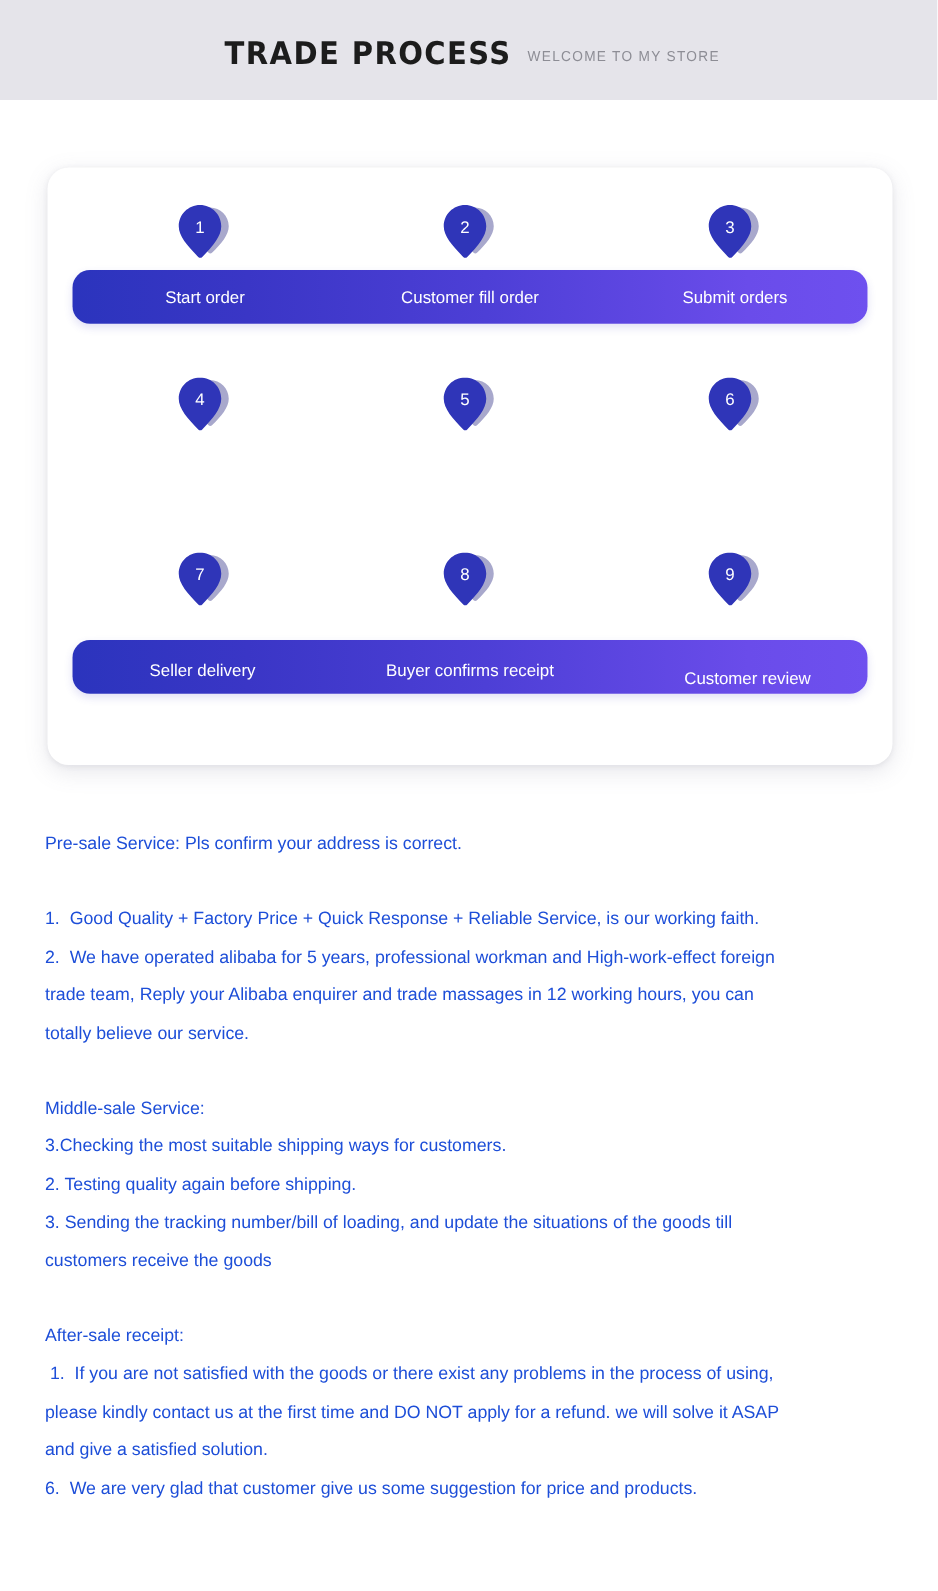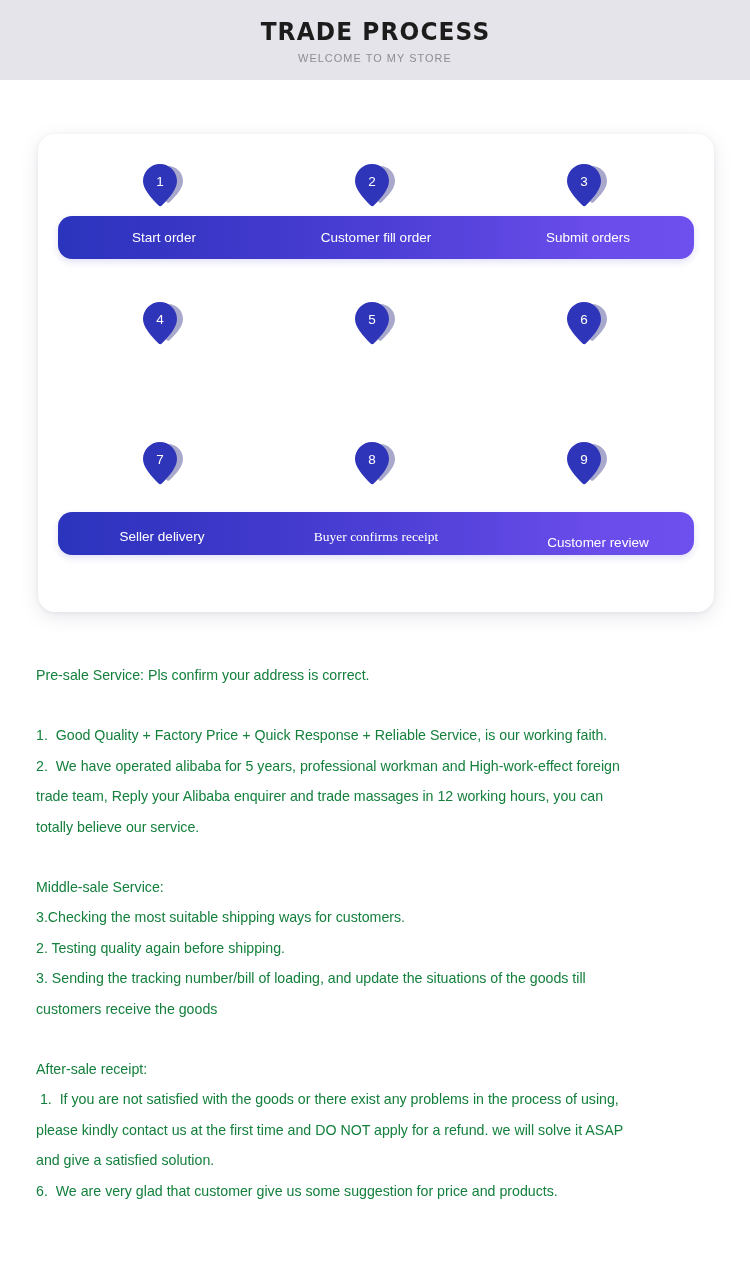--- a/index.html
+++ b/index.html
@@ -12,21 +12,21 @@
     color: #3c3c3c;
     -webkit-font-smoothing: antialiased;
   }
   .page { width: 750px; min-height: 1273px; position: relative; background:#fff; }
 
   
   .header {
     height: 80px;
     background: #e5e4ea;
     display: flex;
-    flex-direction: column;
+    flex-direction: row;
     align-items: center;
     justify-content: center;
     padding-top: 4px;
   }
   .header-title {
     font-family: "DejaVu Sans", sans-serif;
     font-weight: 700;
     font-size: 25px;
     letter-spacing: 1.2px;
     color: #1c1c1c;
@@ -103,29 +103,29 @@
     padding: 0 4px;
   }
   .bar-cell.small { font-size: 11.5px; line-height: 1.3; }
 
   
   .row-2 .bar { margin-top: 4px; }
   .row-2 .bar-cell.c1 { transform: translate(2px, 0); }
   .row-2 .bar-cell.c3 { transform: translate(8px, 0); }
   .row-3 .bar { margin-top: 18px; }
   .row-3 .bar-cell.c1 { transform: translate(-2px, 3px); }
-  .row-3 .bar-cell.c2 { transform: translate(0px, 3px); font-family: Liberation Serif, serif; }
+  .row-3 .bar-cell.c2 { transform: translate(0px, 3px); }
   .row-3 .bar-cell.c3 { transform: translate(10px, 9px); }
   .row-2 .pins { height: 50px; }
 
   
   .body-copy {
     padding: 48px 38px 0 36px;
     font-size: 14.2px;
-    color: #15803d;
+    color: #1d4ed8;
     line-height: 1;
   }
   .para { margin: 0; }
   .line { line-height: 30.4px; white-space: pre-wrap; }
   .blank { height: 30px; }
   .gap-sm { height: 30px; }
 </style>
 </head>
 <body>
 

